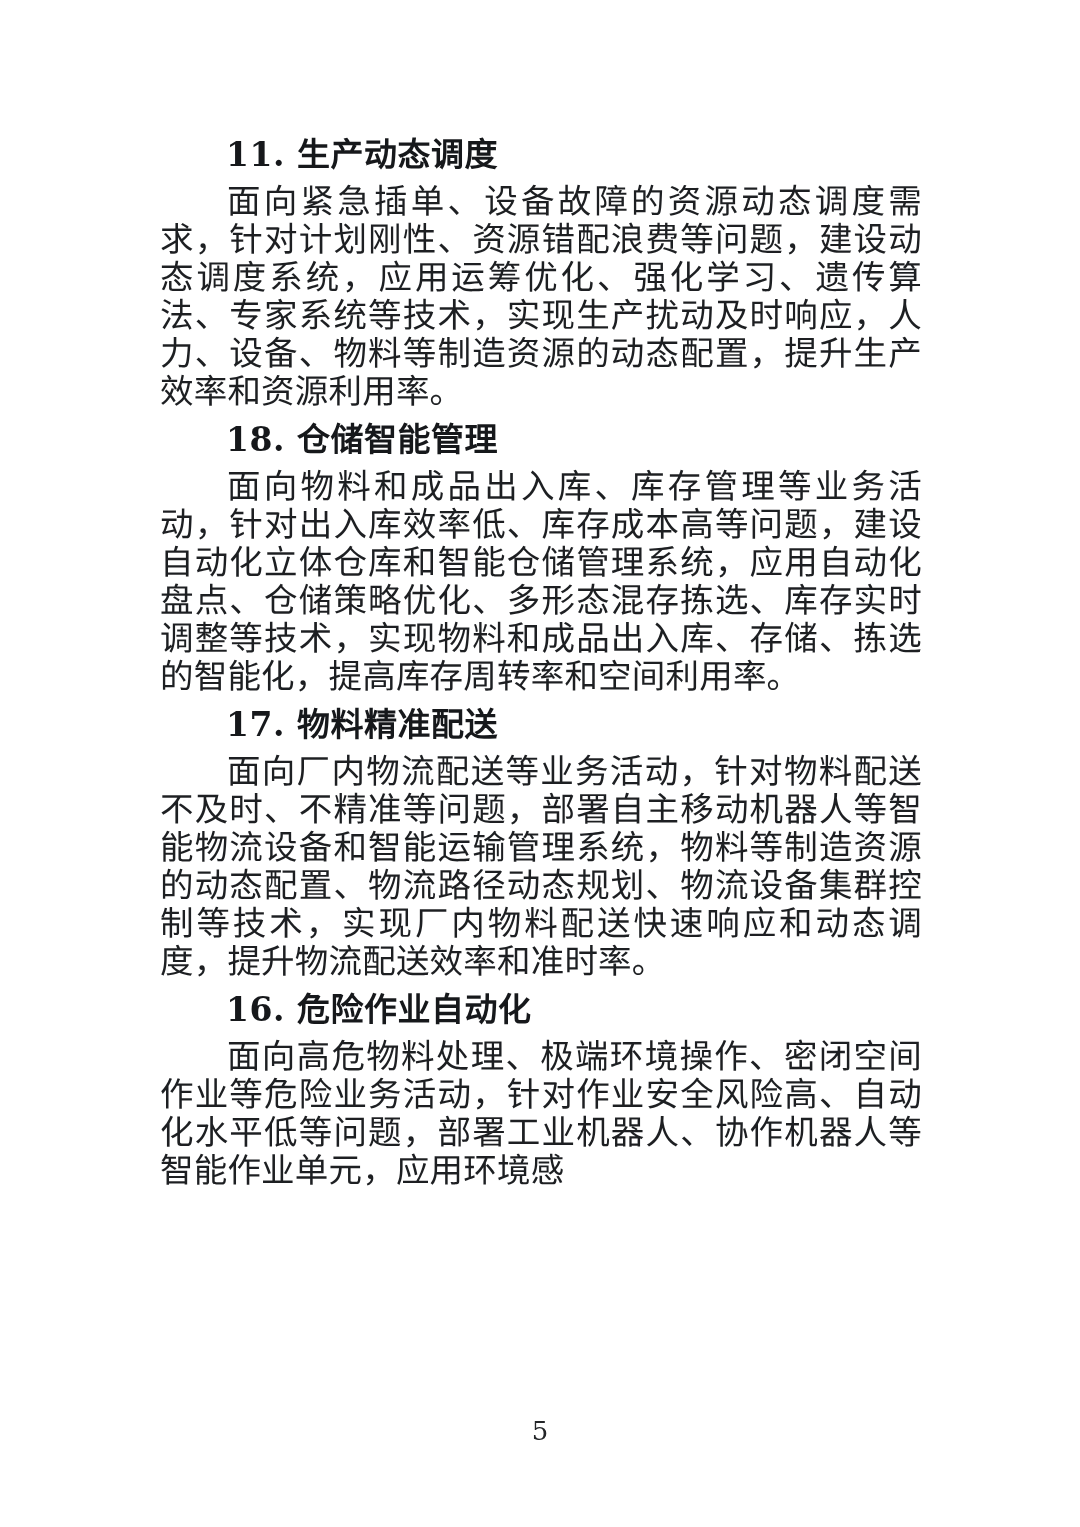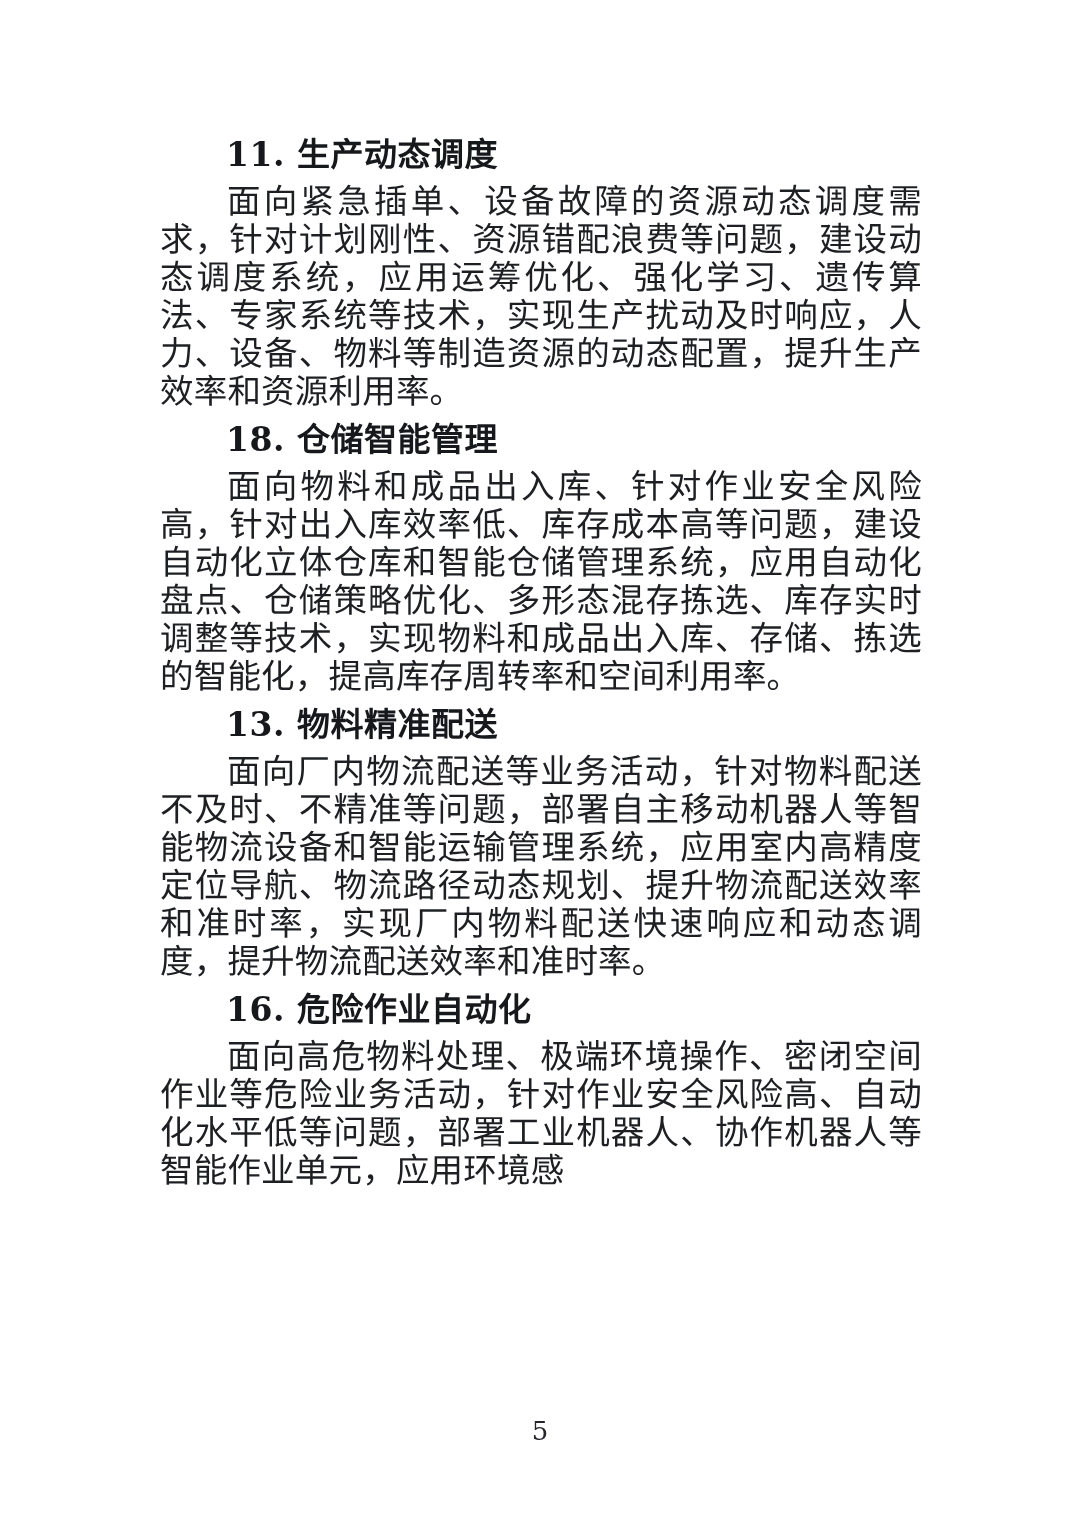--- a/index.html
+++ b/index.html
@@ -77,26 +77,26 @@
 
   <div class="content">
 
     <div class="section">
       <p class="section-heading">11. 生产动态调度</p>
       <p class="section-body">面向紧急插单、设备故障的资源动态调度需求，针对计划刚性、资源错配浪费等问题，建设动态调度系统，应用运筹优化、强化学习、遗传算法、专家系统等技术，实现生产扰动及时响应，人力、设备、物料等制造资源的动态配置，提升生产效率和资源利用率。</p>
     </div>
 
     <div class="section">
       <p class="section-heading">18. 仓储智能管理</p>
-      <p class="section-body">面向物料和成品出入库、针对作业安全风险高，针对出入库效率低、库存成本高等问题，建设自动化立体仓库和智能仓储管理系统，应用自动化盘点、仓储策略优化、多形态混存拣选、库存实时调整等技术，实现物料和成品出入库、存储、拣选的智能化，提高库存周转率和空间利用率。</p>
+      <p class="section-body">面向物料和成品出入库、库存管理等业务活动，针对出入库效率低、库存成本高等问题，建设自动化立体仓库和智能仓储管理系统，应用自动化盘点、仓储策略优化、多形态混存拣选、库存实时调整等技术，实现物料和成品出入库、存储、拣选的智能化，提高库存周转率和空间利用率。</p>
     </div>
 
     <div class="section">
-      <p class="section-heading">13. 物料精准配送</p>
-      <p class="section-body">面向厂内物流配送等业务活动，针对物料配送不及时、不精准等问题，部署自主移动机器人等智能物流设备和智能运输管理系统，应用室内高精度定位导航、物流路径动态规划、提升物流配送效率和准时率，实现厂内物料配送快速响应和动态调度，提升物流配送效率和准时率。</p>
+      <p class="section-heading">17. 物料精准配送</p>
+      <p class="section-body">面向厂内物流配送等业务活动，针对物料配送不及时、不精准等问题，部署自主移动机器人等智能物流设备和智能运输管理系统，物料等制造资源的动态配置、物流路径动态规划、物流设备集群控制等技术，实现厂内物料配送快速响应和动态调度，提升物流配送效率和准时率。</p>
     </div>
 
     <div class="section">
       <p class="section-heading">16. 危险作业自动化</p>
       <p class="section-body">面向高危物料处理、极端环境操作、密闭空间作业等危险业务活动，针对作业安全风险高、自动化水平低等问题，部署工业机器人、协作机器人等智能作业单元，应用环境感</p>
     </div>
 
   </div>
 
   <div class="page-number">5</div>

